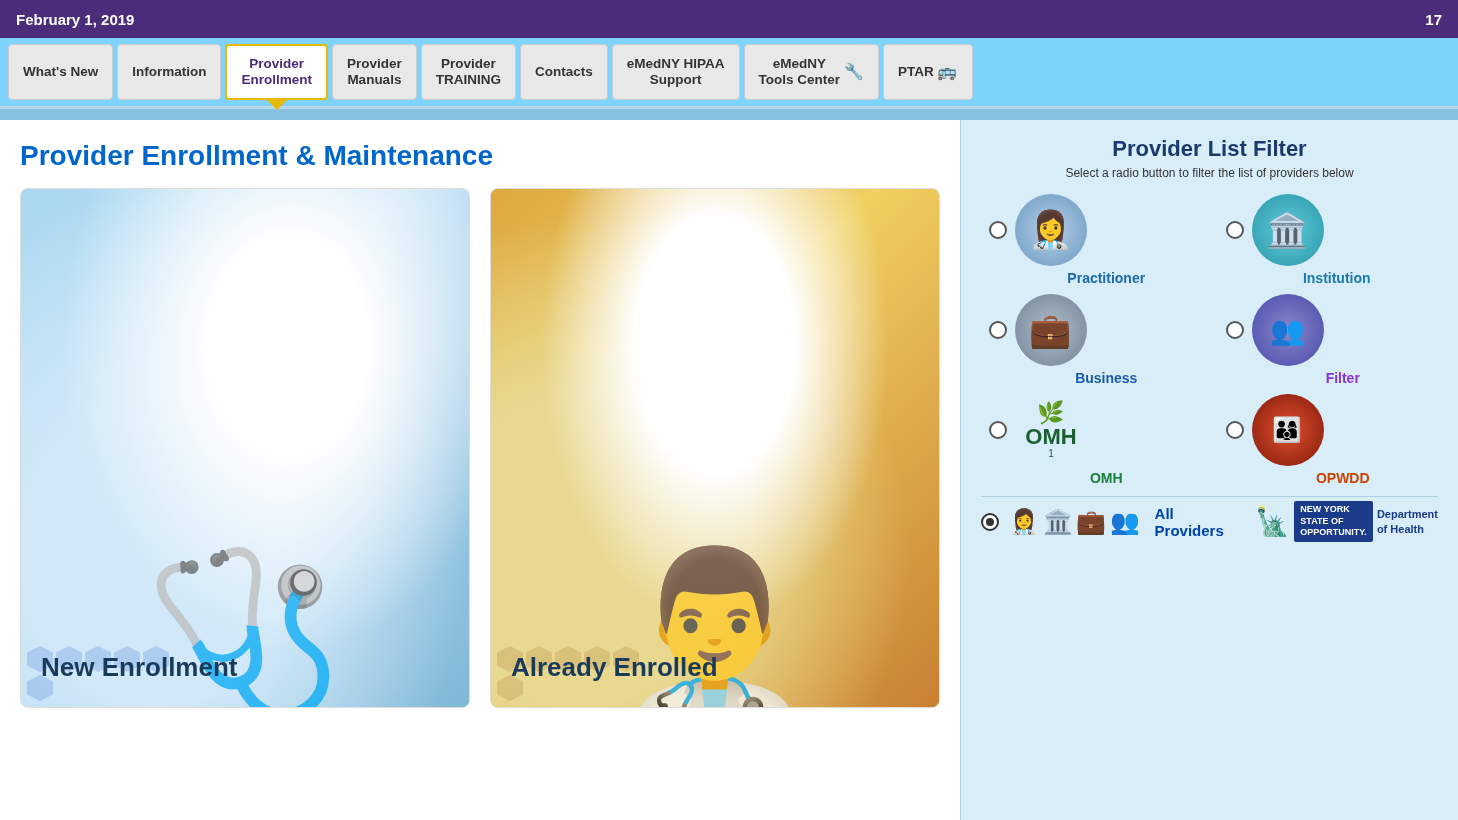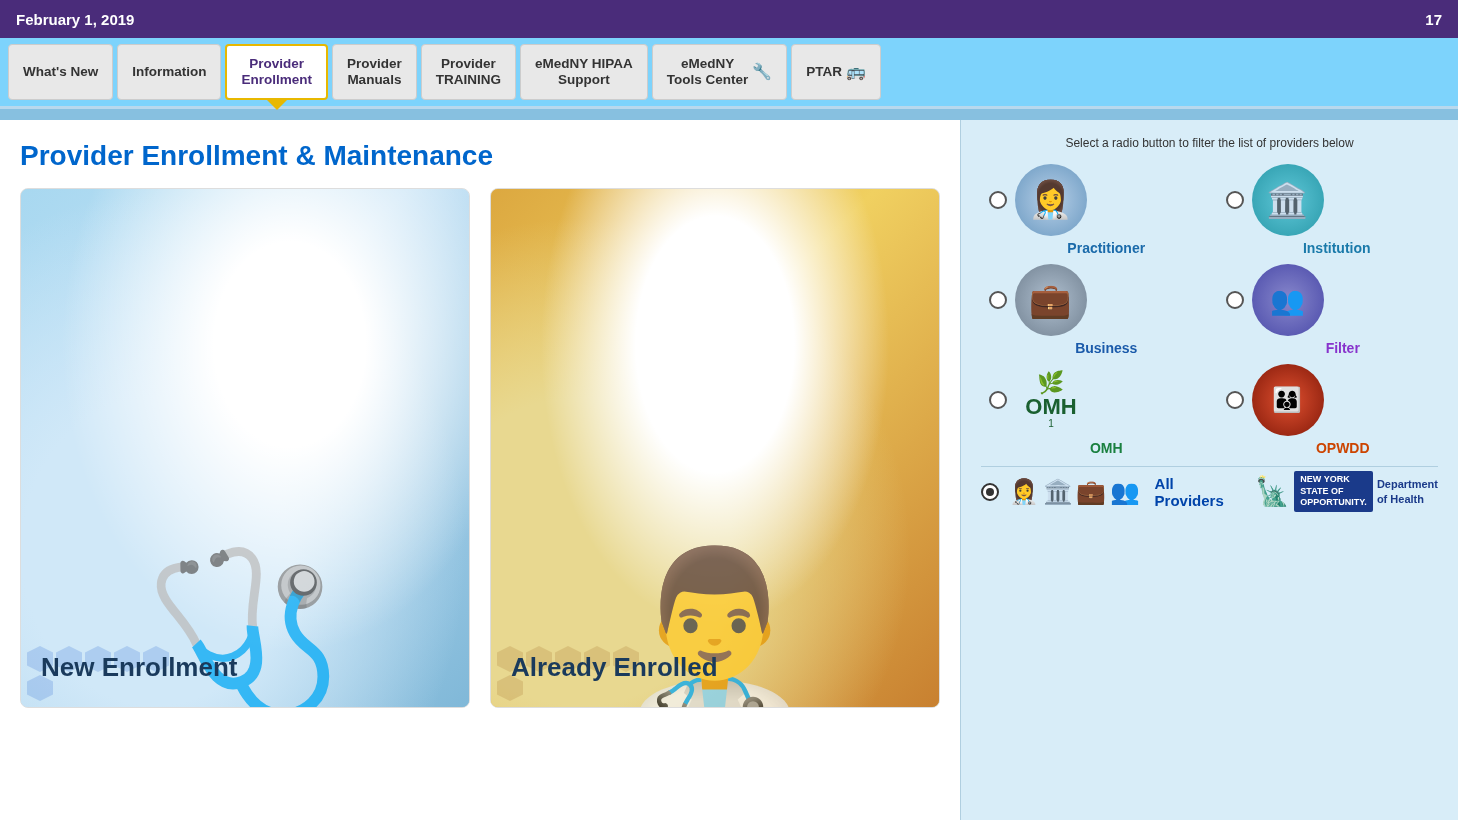--- a/index.html
+++ b/index.html
@@ -268,20 +268,23 @@
     <span style="text-align:center; line-height:1.2;">Provider<br>Enrollment</span>
     <span style="position:absolute;bottom:-12px;left:50%;transform:translateX(-50%);width:0;height:0;border-left:10px solid transparent;border-right:10px solid transparent;border-top:10px solid #e8b800;z-index:10;"></span>
   </div>
   <div class="nav-item">
     <span style="text-align:center; line-height:1.2;">Provider<br>Manuals</span>
   </div>
   <div class="nav-item">
     <span style="text-align:center; line-height:1.2;">Provider<br>TRAINING</span>
   </div>
   <div class="nav-item">
+    <span>Contacts</span>
+  </div>
+  <div class="nav-item">
     <span style="text-align:center; line-height:1.2;">eMedNY HIPAA<br>Support</span>
   </div>
   <div class="nav-item" style="display:flex;align-items:center;gap:4px;">
     <span style="text-align:center; line-height:1.2;">eMedNY<br>Tools Center</span>
     <span style="font-size:16px;">🔧</span>
   </div>
   <div class="nav-item" style="display:flex;align-items:center;gap:4px;">
     <span>PTAR</span>
     <span style="font-size:16px;">🚌</span>
   </div>
@@ -334,20 +337,21 @@
             <span>Already Enrolled</span>
           </div>
         </div>
       </div>
 
     </div>
   </div>
 
   <div class="right-panel">
 
+    <h2 class="filter-title">Provider List Filter</h2>
     <p class="filter-subtitle">Select a radio button to filter the list of providers below</p>
 
     <div class="provider-grid">
 
       <div class="provider-option">
         <div style="display:flex;align-items:center;gap:8px;width:100%;padding-left:8px;">
           <div class="radio-btn"></div>
           <div style="width:72px;height:72px;border-radius:50%;background:radial-gradient(circle,#b8d0e8 0%,#6898c0 100%);display:flex;align-items:center;justify-content:center;font-size:36px;">👩‍⚕️</div>
         </div>
         <span class="provider-label" style="color:#1a6aaa;margin-left:30px;">Practitioner</span>

